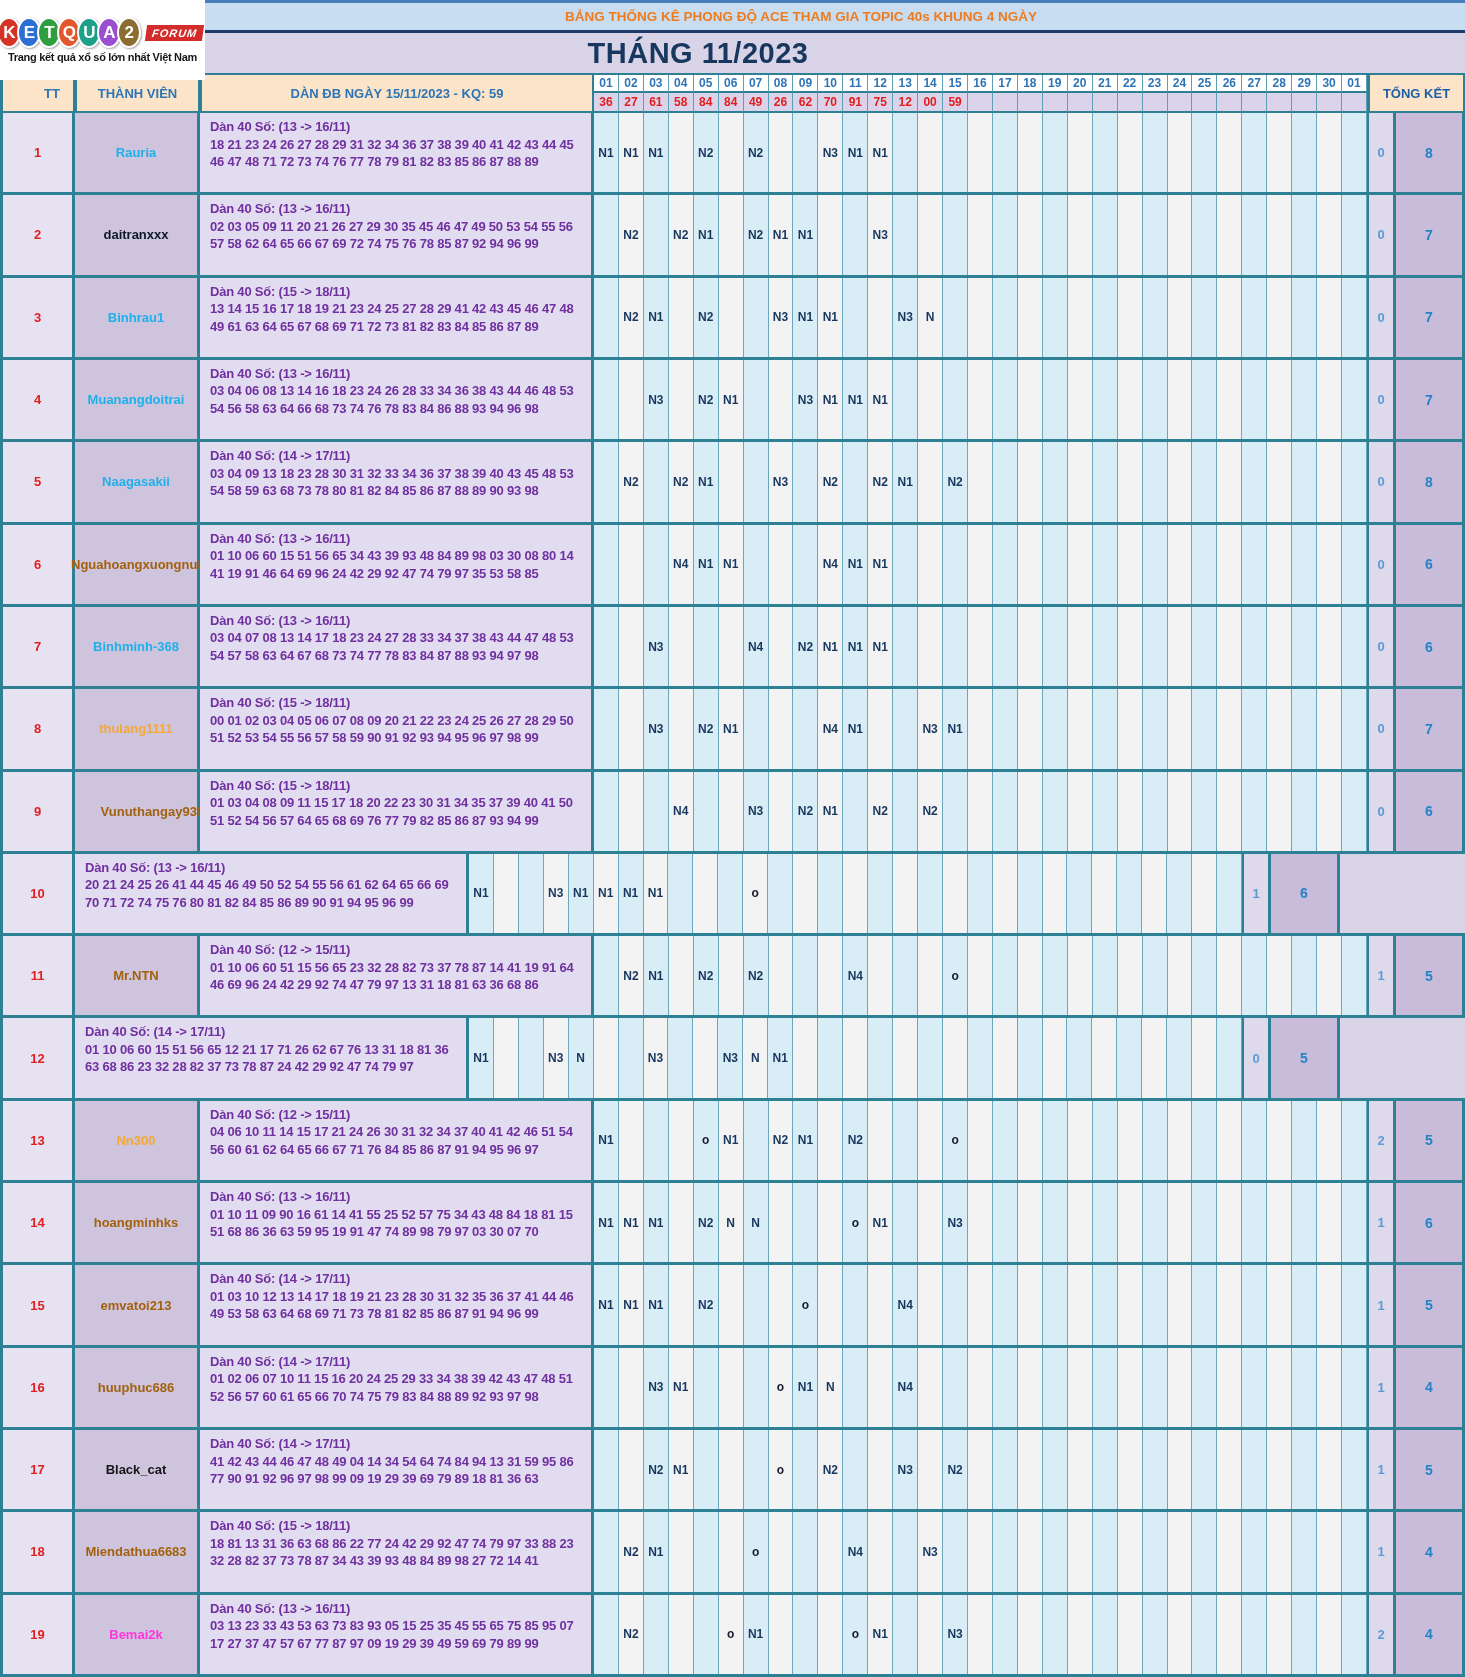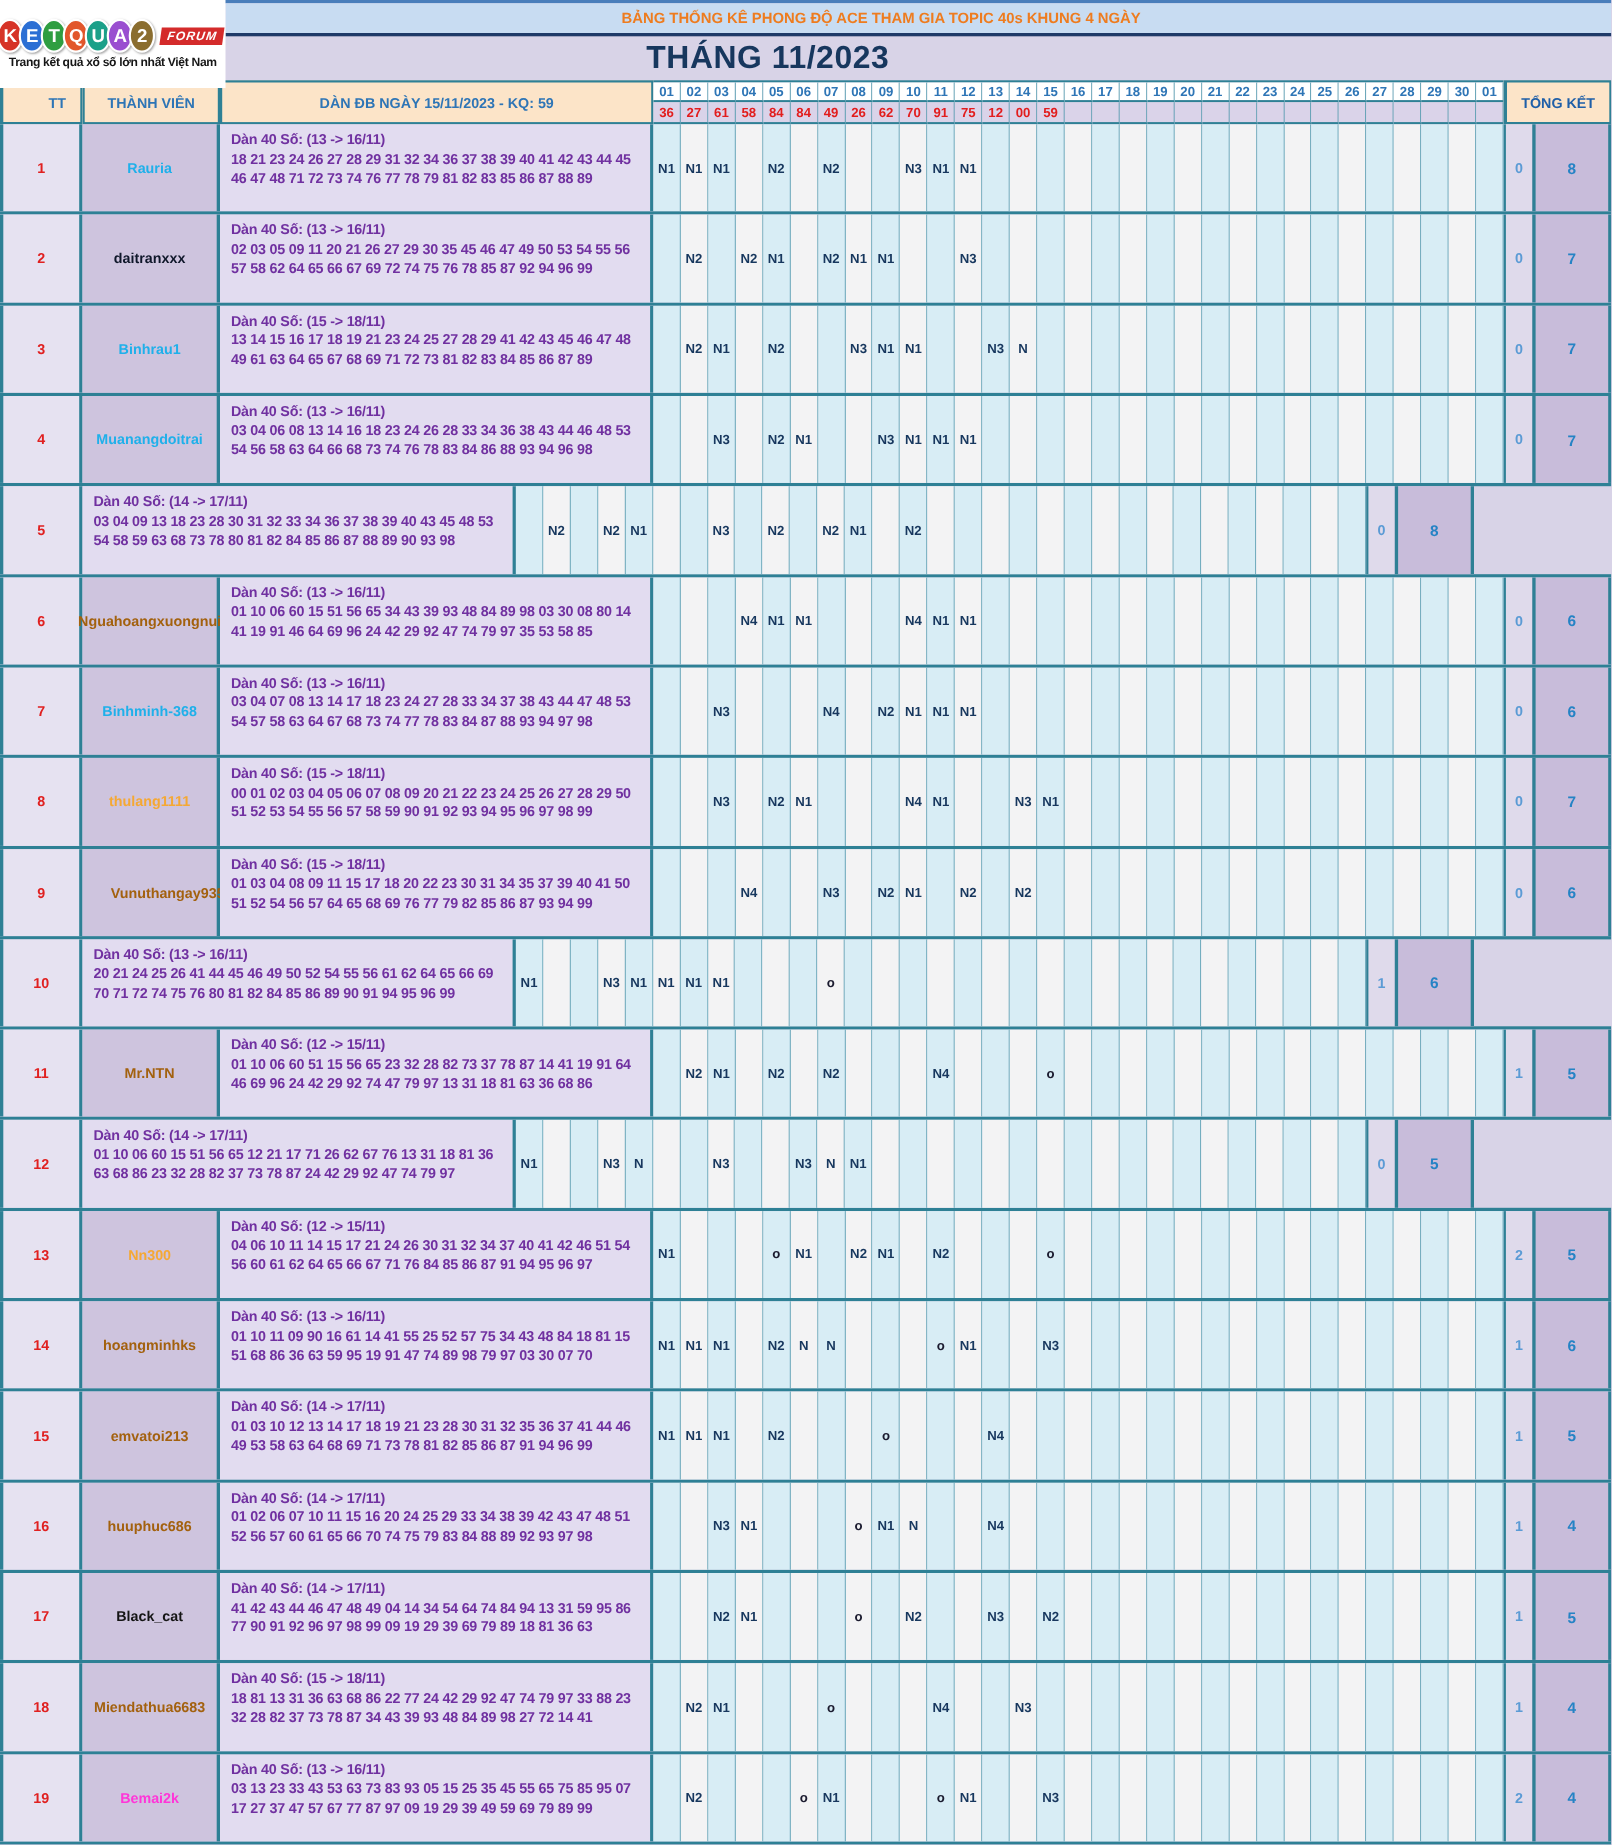--- a/index.html
+++ b/index.html
@@ -336,20 +336,21 @@
           <div class="day-cell even"></div>
           <div class="day-cell odd"></div>
           <div class="day-cell even"></div>
           <div class="day-cell odd"></div>
         </div>
         <div class="c-o">0</div>
         <div class="c-win">7</div>
       </div>
       <div class="trow">
         <div class="c-tt">5</div>
+        <div class="c-member" style="color: rgb(31, 176, 234);">Naagasakii</div>
         <div class="c-dan">
           <div class="dl">Dàn 40 Số: (14 -&gt; 17/11)</div>
           <div class="dl">03 04 09 13 18 23 28 30 31 32 33 34 36 37 38 39 40 43 45 48 53</div>
           <div class="dl">54 58 59 63 68 73 78 80 81 82 84 85 86 87 88 89 90 93 98</div>
         </div>
         <div class="c-days">
           <div class="day-cell odd"></div>
           <div class="day-cell even">N2</div>
           <div class="day-cell odd"></div>
           <div class="day-cell even">N2</div>

